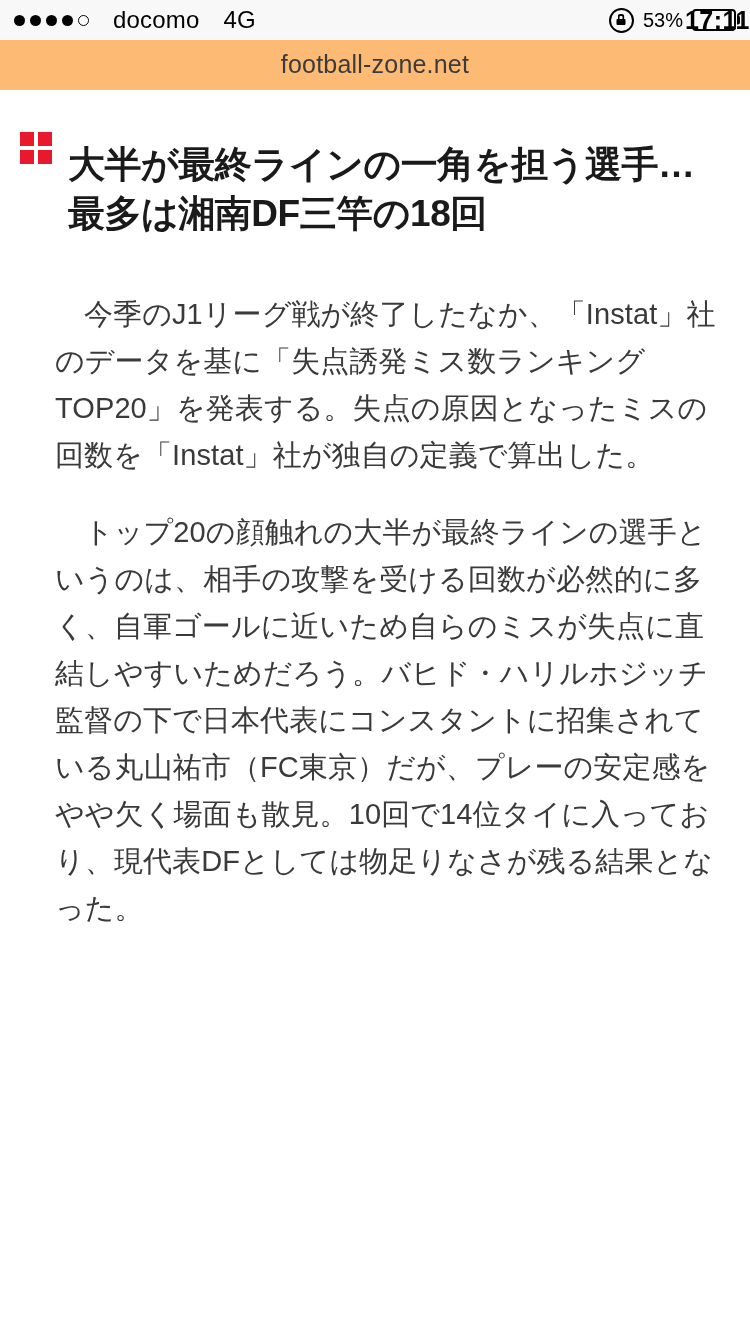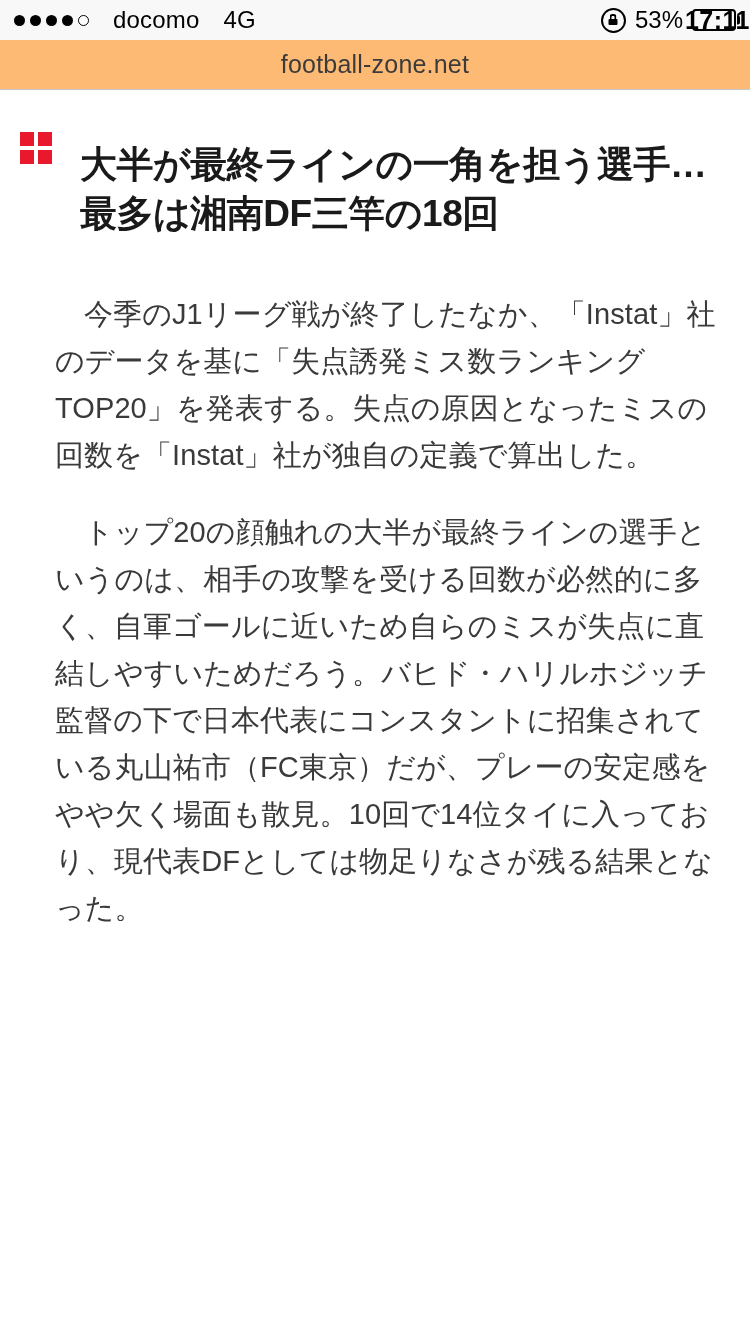--- a/index.html
+++ b/index.html
@@ -99,21 +99,21 @@
     position: absolute;
     width: 9px;
     height: 6px;
     background: #000;
     left: 50%;
     top: 9px;
     transform: translateX(-50%);
     border-radius: 1px;
   }
   .battery-pct {
-    font-size: 24px;
+    font-size: 20px;
   }
   .battery {
     width: 44px;
     height: 22px;
     border: 2px solid #000;
     border-radius: 4px;
     box-sizing: border-box;
     position: relative;
     padding: 2px;
   }
@@ -151,21 +151,21 @@
   }
 
   
   .article {
     padding: 26px 20px 0 20px;
     box-sizing: border-box;
   }
   .headline {
     display: flex;
     align-items: flex-start;
-    gap: 28px;
+    gap: 16px;
     margin: 0 0 10px 0;
   }
   .logo-mark {
     flex: 0 0 auto;
     width: 32px;
     height: 32px;
     margin-top: 16px;
     display: grid;
     grid-template-columns: 14px 14px;
     grid-template-rows: 14px 14px;

